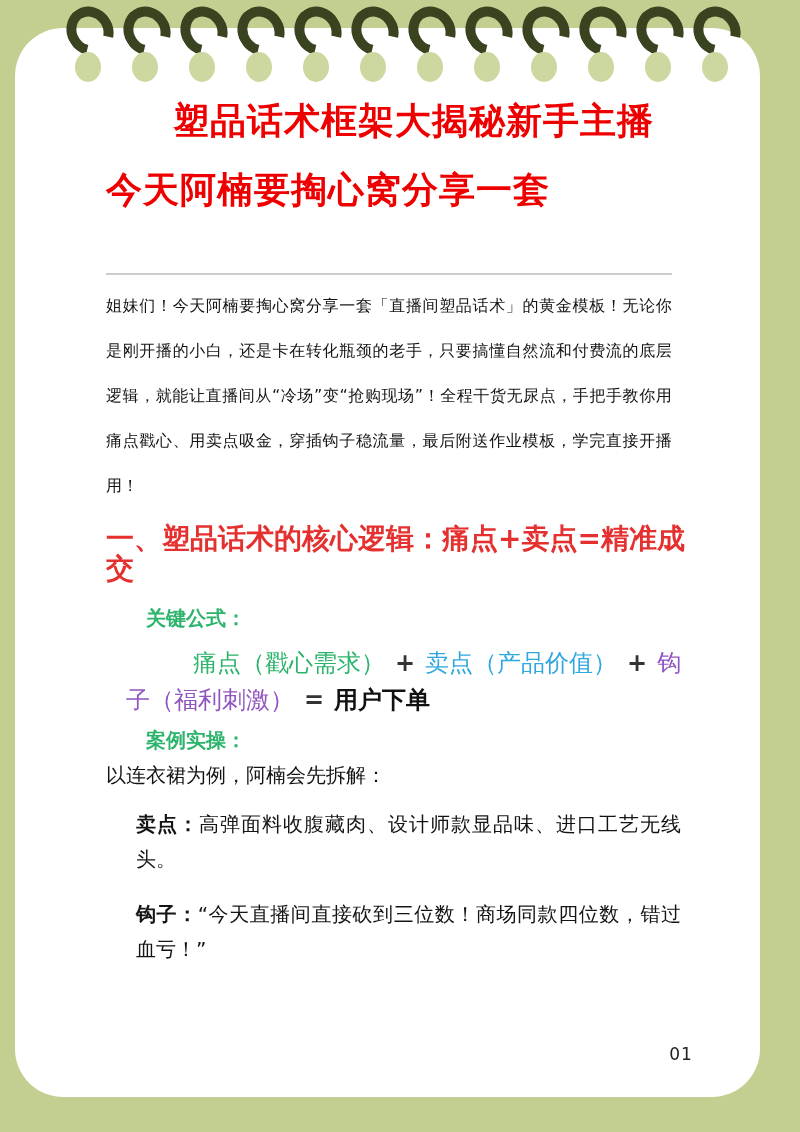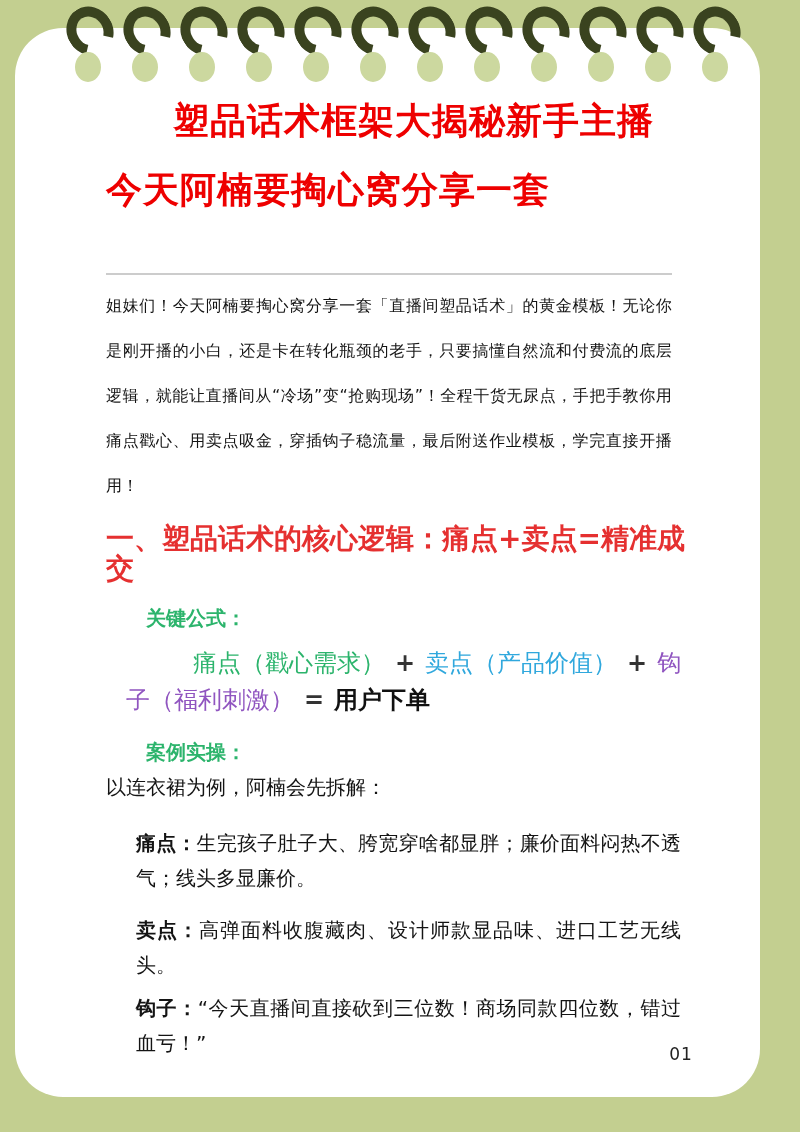--- a/index.html
+++ b/index.html
@@ -58,21 +58,21 @@
   .heading{
     margin:16px 0 0 0;
     font-size:28px;line-height:30px;font-weight:700;
     color:var(--heading-red,#e53030);
   }
   .green-label{
     margin:20px 0 0 40px;
     font-size:20px;line-height:28px;font-weight:700;
     color:var(--label-green,#2cb46c);
   }
-  .green-label.case{margin-top:19px;}
+  .green-label.case{margin-top:7px;}
   .formula{
     margin:13px 0 0 0;width:566px;
     padding-left:20px;text-indent:67px;
     box-sizing:content-box;
     font-size:24px;line-height:37px;
   }
   .f-green{color:var(--f-green,#2cb46c);}
   .f-blue{color:var(--f-blue,#30a8dd);}
   .f-purple{color:var(--f-purple,#9055c0);}
   .op{color:#333;font-weight:700;margin:0 10px;}
@@ -82,21 +82,21 @@
     font-size:20px;line-height:30px;
   }
   .item{
     margin:24px 0 0 0;width:575px;padding-left:30px;
     box-sizing:border-box;
     font-size:20px;line-height:35px;
     text-align:justify;
   }
   .item .lbl{font-weight:700;}
   .item.sell{margin-top:17px;}
-  .item.hook{margin-top:8px;}
+  .item.hook{margin-top:20px;}
   .page-num{
     position:absolute;left:636px;top:1016px;
     width:60px;text-align:center;
     font-size:17px;color:#222;letter-spacing:1px;
   }
 </style>
 </head>
 <body>
 
 <div class="canvas" style="--bg-green: #c3cf90; --coil: #3a431f; --hole: #ccd89f; --title-red: #ee0000; --heading-red: #e53030; --label-green: #2cb46c; --f-green: #2cb46c; --f-blue: #30a8dd; --f-purple: #9055c0; --ink: #141414;">
@@ -116,21 +116,20 @@
       <h2 class="heading">一、塑品话术的核心逻辑：痛点+卖点=精准成交</h2>
 
       <p class="green-label">关键公式：</p>
 
       <p class="formula"><span class="f-green">痛点（戳心需求）</span><span class="op">+</span><span class="f-blue">卖点（产品价值）</span><span class="op">+</span><span class="f-purple">钩子（福利刺激）</span><span class="op">=</span><span class="f-result">用户下单</span></p>
 
       <p class="green-label case">案例实操：</p>
 
       <p class="case-intro">以连衣裙为例，阿楠会先拆解：</p>
 
-      <p class="item pain"><span class="lbl">痛点：</span><span>生完孩子肚子大、胯宽穿啥都显胖；廉价面料闷热不透气；线头多显廉价。</span></p>
 
       <p class="item sell"><span class="lbl">卖点：</span><span>高弹面料收腹藏肉、设计师款显品味、进口工艺无线头。</span></p>
 
       <p class="item hook"><span class="lbl">钩子：</span><span>“今天直播间直接砍到三位数！商场同款四位数，错过血亏！”</span></p>
     </div>
 
     <div class="page-num">01</div>
   </div>
 
   <div class="coil-strip">

